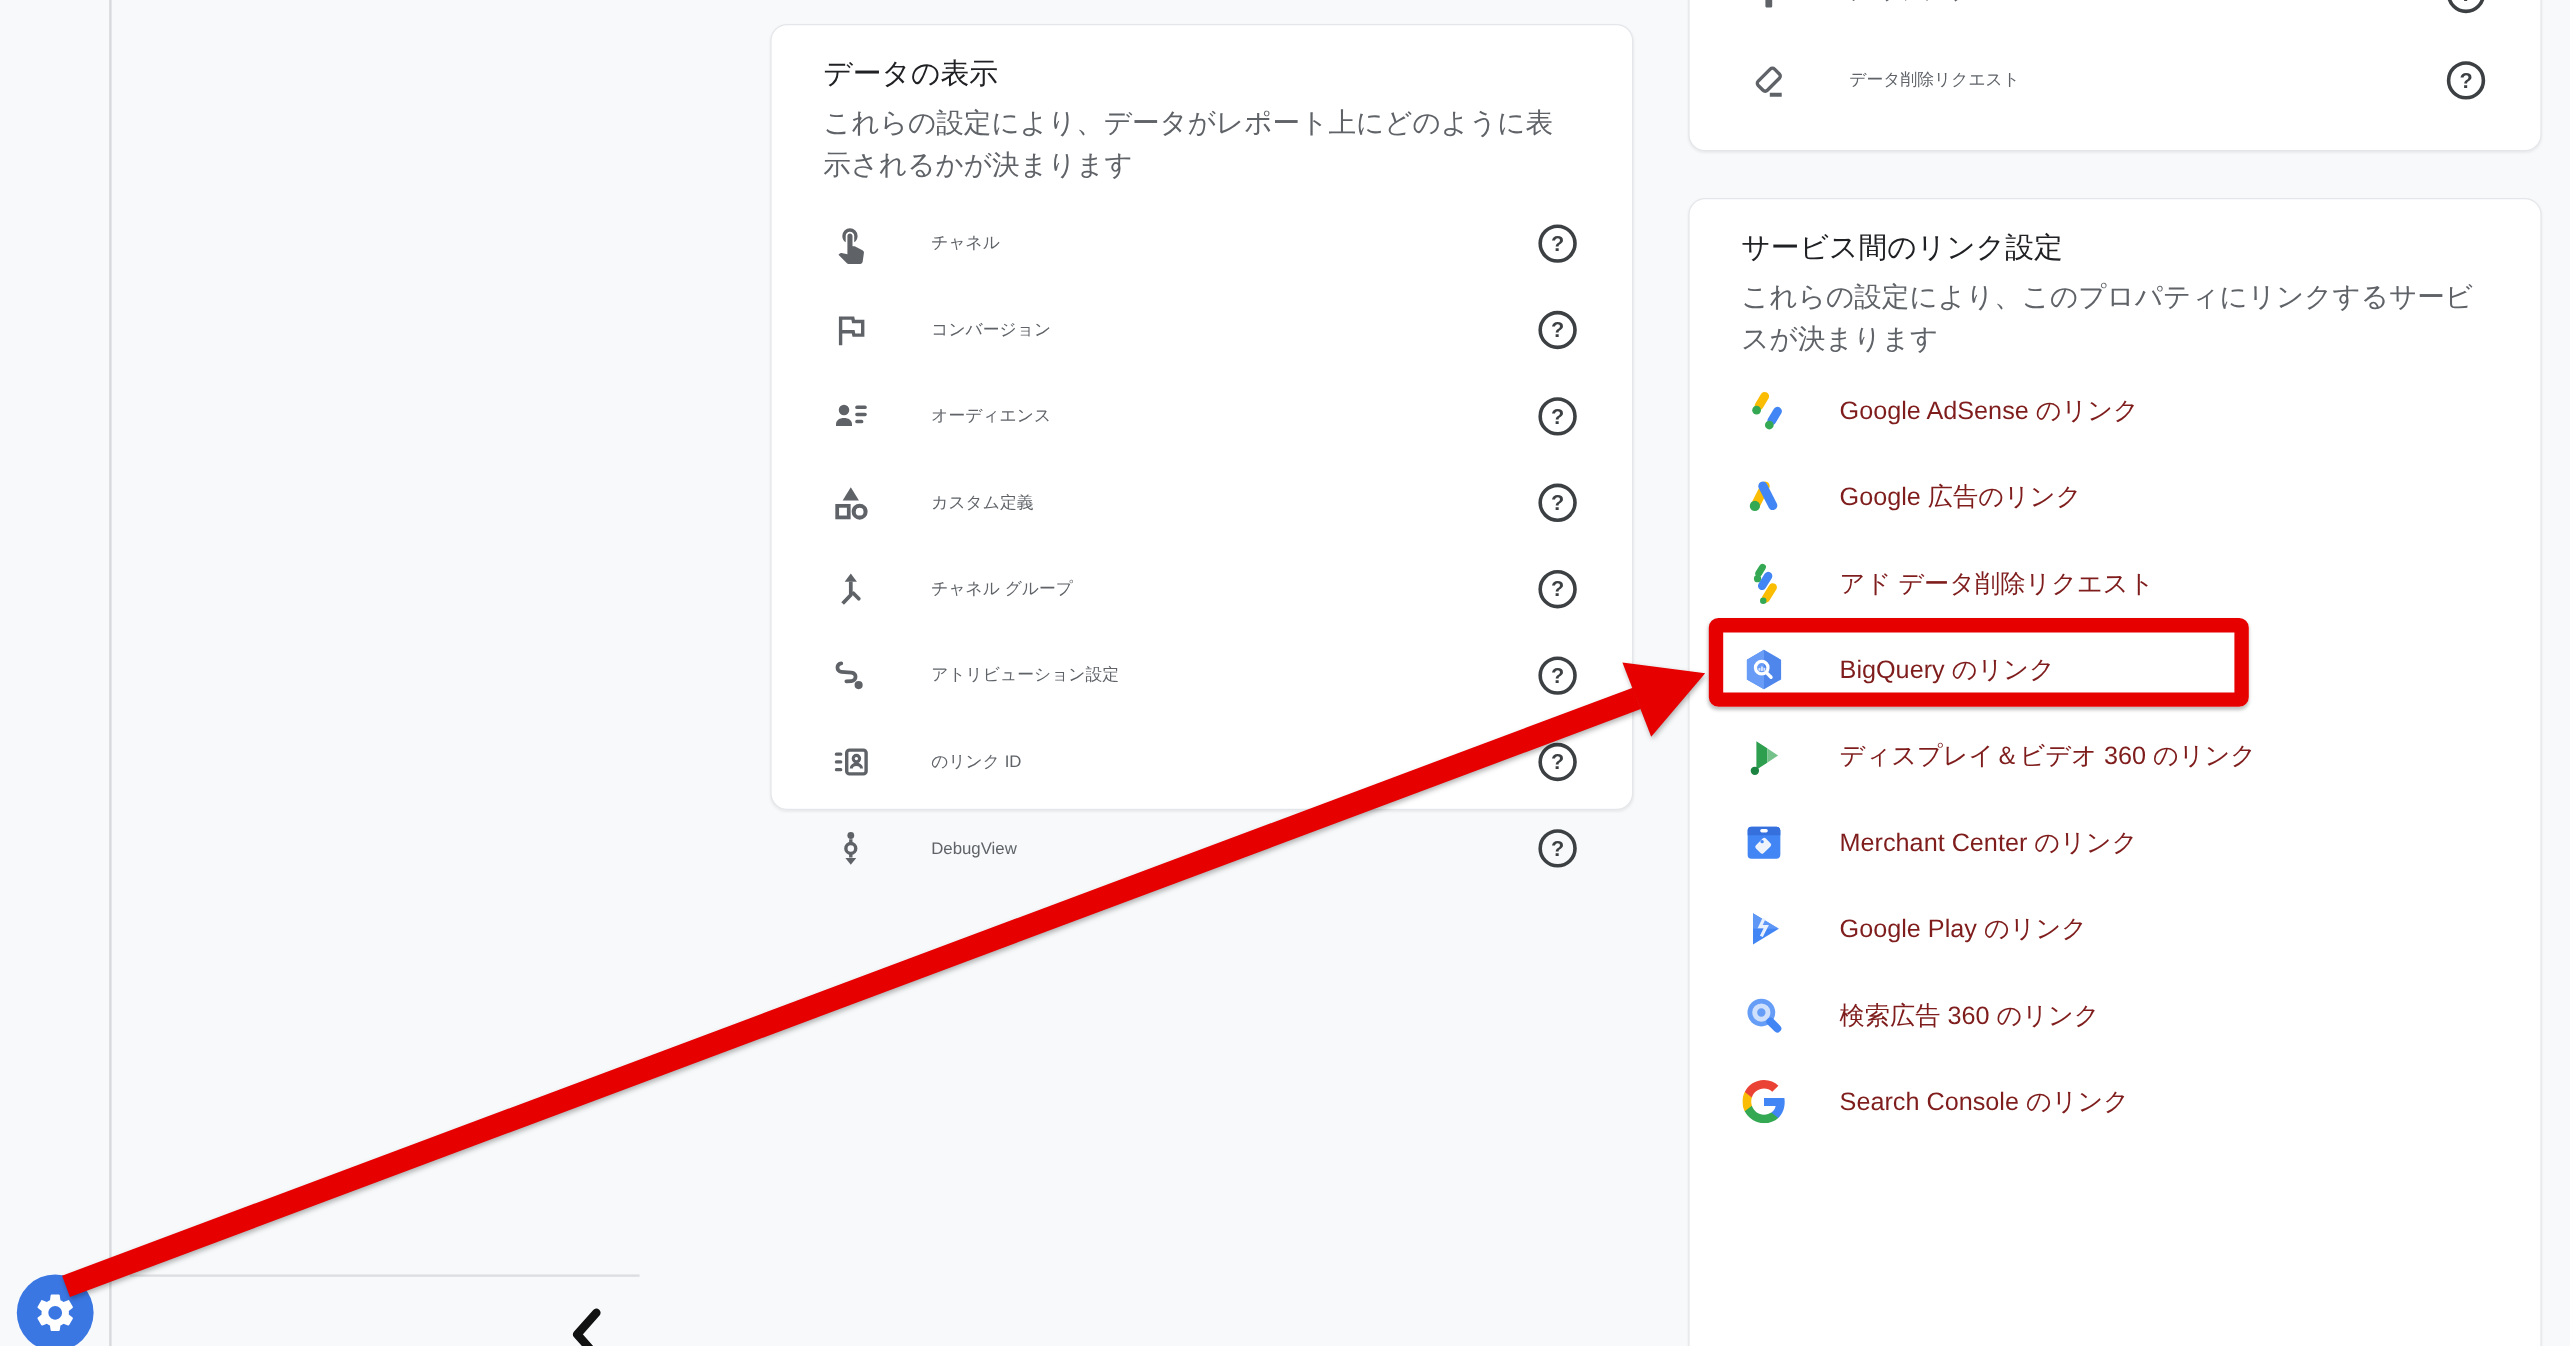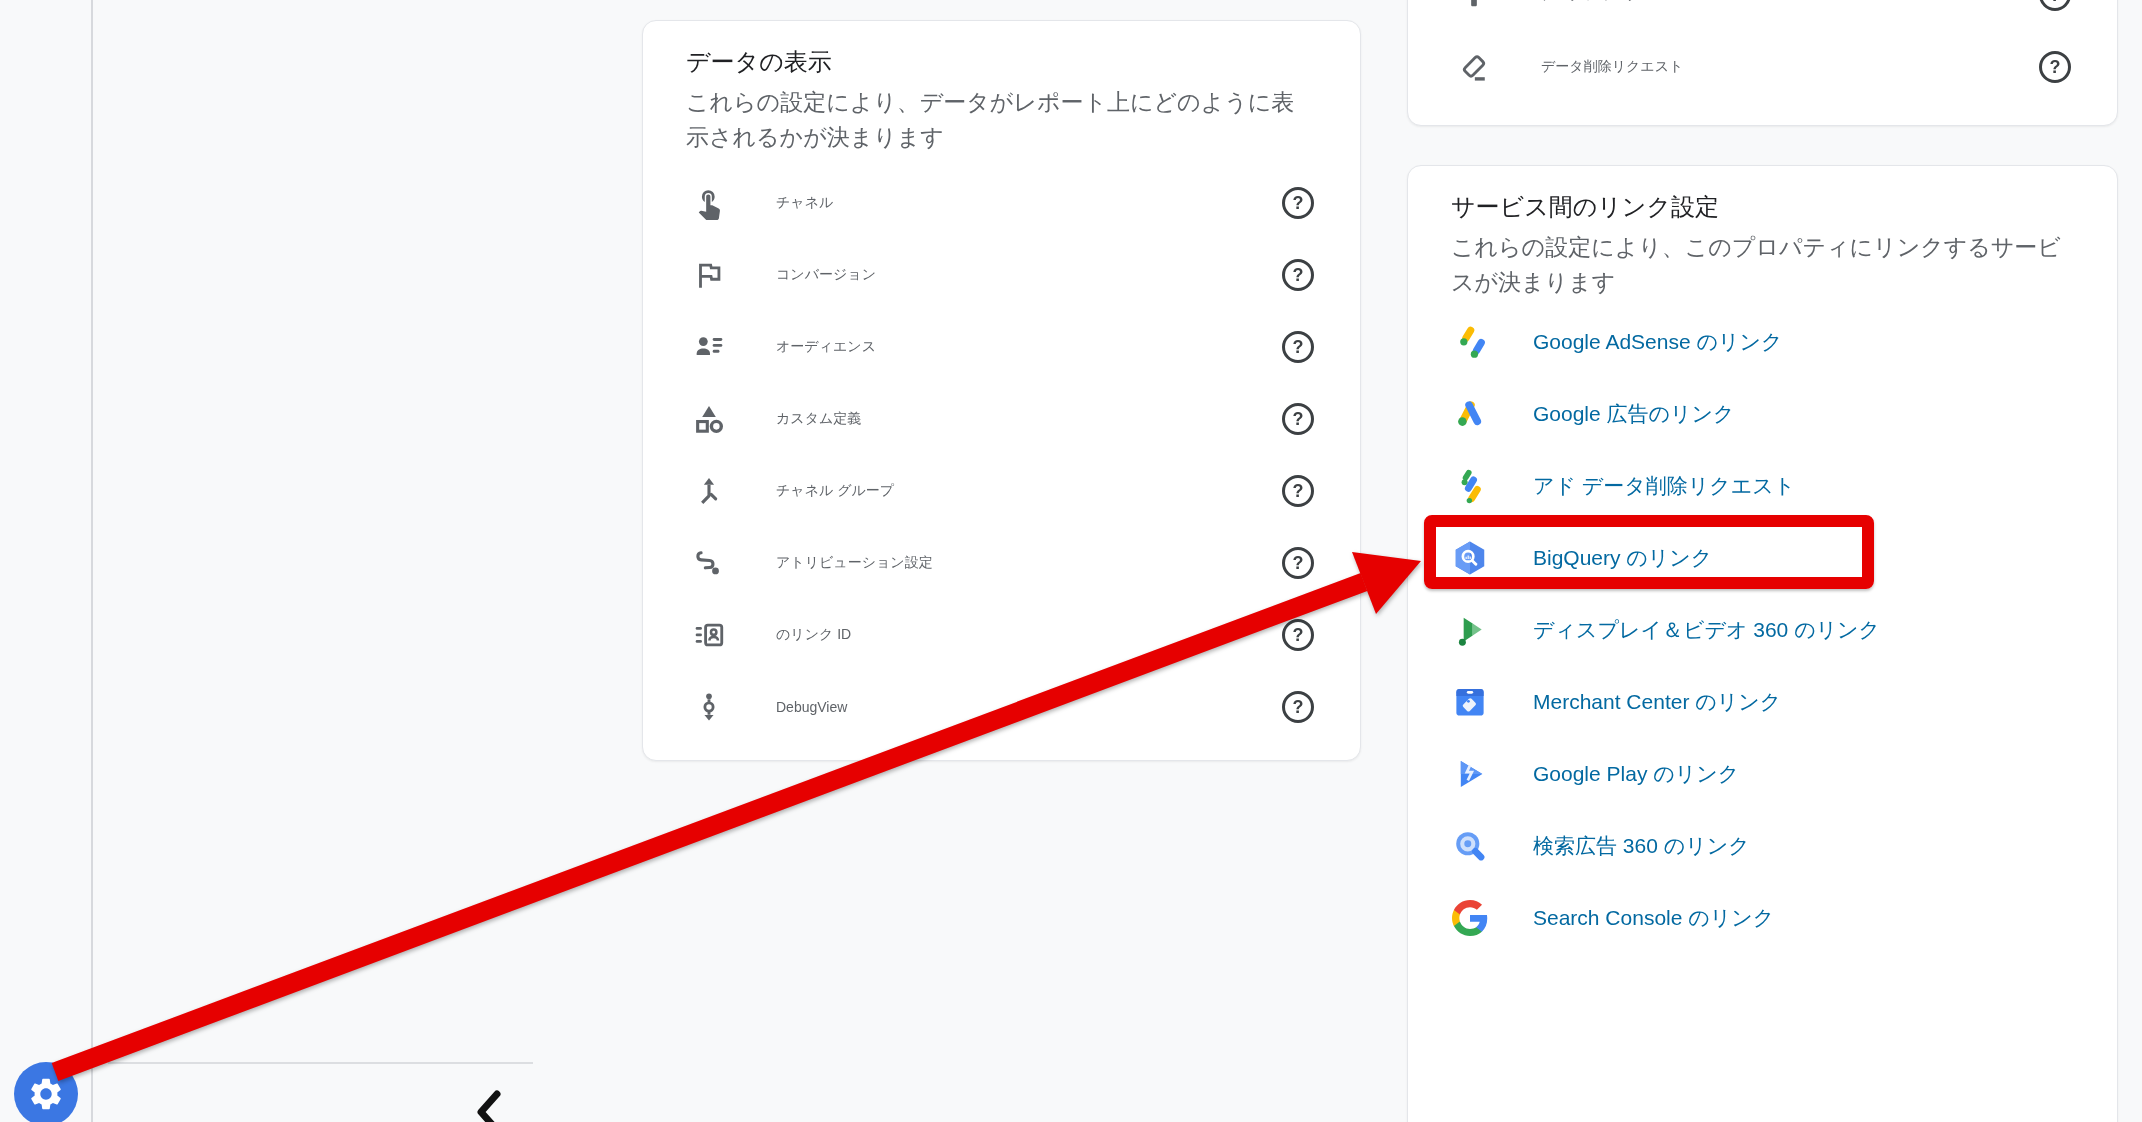--- a/index.html
+++ b/index.html
@@ -5,42 +5,42 @@
   html,body{margin:0;padding:0;}
   body{font-family:"Liberation Sans",sans-serif;}
   #stage{position:relative;width:2142px;height:1122px;background:#f8f9fa;overflow:hidden;}
 
   .vline{position:absolute;left:91px;top:0;width:2px;height:1122px;background:#d7d9dd;}
   .hline{position:absolute;left:108px;top:1062px;width:425px;height:2px;background:#dcdee1;}
 
   .card{position:absolute;background:#ffffff;border:1px solid #e4e6ea;border-radius:14px;
         box-shadow:0 1px 2px rgba(60,64,67,.08);box-sizing:border-box;}
 
-  #data-display-card{left:642px;top:20px;width:719px;height:741px;}
+  #data-display-card{left:642px;top:20px;width:719px;height:655px;}
   #data-collection-card{left:1407px;top:-150px;width:711px;height:276px;
         display:flex;flex-direction:column;justify-content:flex-end;padding-bottom:22px;}
   #product-links-card{left:1407px;top:165px;width:711px;height:1112px;}
 
   .card-header{padding:26px 43px 0 43px;}
   .card-title{font-size:24px;color:#202124;line-height:30px;}
   .card-subtitle{margin-top:8px;font-size:23px;line-height:35px;color:#5f6368;max-width:640px;}
 
   .rows{margin-top:12px;}
   .row{display:flex;align-items:center;height:72px;padding:0 46px 0 48px;cursor:pointer;}
   .row .ic{width:36px;height:36px;flex:none;display:flex;align-items:center;justify-content:center;}
   .row .lbl{margin-left:49px;font-size:14px;color:#5f6368;white-space:nowrap;}
 
   .help{margin-left:auto;width:26px;height:26px;border:3px solid #3c4043;border-radius:50%;
         display:flex;align-items:center;justify-content:center;flex:none;
         font-size:18px;font-weight:700;color:#3c4043;cursor:pointer;}
   .help::after{content:"";}
 
   .link-row{display:flex;align-items:center;height:72px;padding:0 20px 0 43px;cursor:pointer;}
   .link-row .ic{width:38px;height:38px;flex:none;display:flex;align-items:center;justify-content:center;}
-  .link-row .lbl{margin-left:44px;font-size:21px;font-weight:500;color:#0369a1;white-space:nowrap;}
+  .link-row .lbl{margin-left:44px;font-size:21px;font-weight:500;color:#7f1d1d;white-space:nowrap;}
 
   #links-rows{margin-top:6px;}
 
   
   #highlight-box{position:absolute;left:1424px;top:515px;width:450px;height:74px;
         border:12px solid #e60000;border-radius:8px;background:transparent;
         box-sizing:border-box;z-index:4;pointer-events:none;box-shadow:0 2px 3px rgba(0,0,0,.25);}
 
   
   #settings-fab{position:absolute;left:14px;top:1062px;width:64px;height:64px;border-radius:50%;

